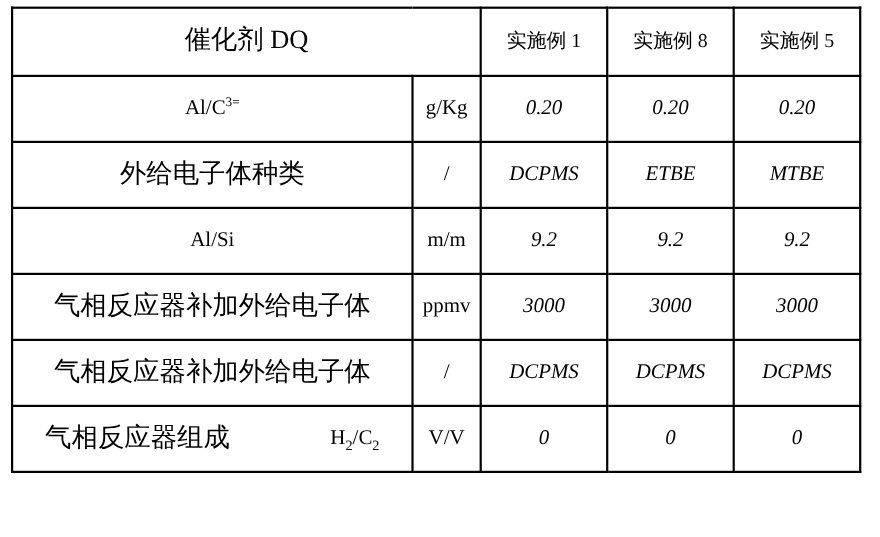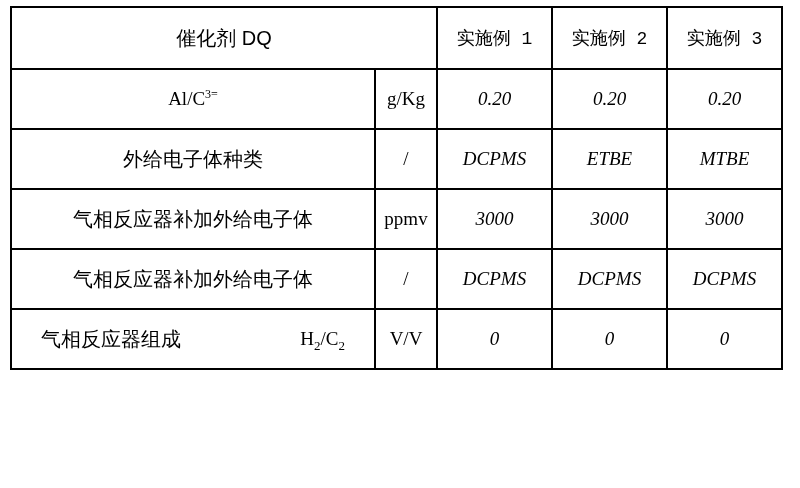--- a/index.html
+++ b/index.html
@@ -77,25 +77,25 @@
     font-size: 12px;
     vertical-align: super;
     line-height: 0;
   }
   .sub {
     font-size: 13px;
     vertical-align: sub;
     line-height: 0;
   }
   .cjk {
-    font-family: Liberation Sans, sans-serif;
-    font-size: 20px;
+    font-family: Liberation Serif, serif;
+    font-size: 24px;
   }
   .cjk-sm {
-    font-family: Liberation Mono, monospace;
+    font-family: Liberation Serif, serif;
     font-size: 18px;
   }
   .serif-inline {
     font-family: "Liberation Serif", serif;
   }
 </style>
 </head>
 <body>
 
 <div class="page">
@@ -109,24 +109,24 @@
     </colgroup>
     <tbody>
       <tr class="row-h">
         <td class="hdr-label" colspan="2">
           <span class="cjk">催化剂 DQ</span>
         </td>
         <td class="hdr-val">
           <span class="cjk-sm">实施例 1</span>
         </td>
         <td class="hdr-val">
-          <span class="cjk-sm">实施例 2</span>
+          <span class="cjk-sm">实施例 8</span>
         </td>
         <td class="hdr-val">
-          <span class="cjk-sm">实施例 3</span>
+          <span class="cjk-sm">实施例 5</span>
         </td>
       </tr>
 
       <tr class="row-b">
         <td class="label-cell">
           <span class="serif-inline">Al/C</span><span class="sup">3=</span>
         </td>
         <td class="unit-cell">g/Kg</td>
         <td class="val-cell">0.20</td>
         <td class="val-cell">0.20</td>
@@ -136,20 +136,29 @@
       <tr class="row-b">
         <td class="label-cell">
           <span class="cjk">外给电子体种类</span>
         </td>
         <td class="unit-cell">/</td>
         <td class="val-cell">DCPMS</td>
         <td class="val-cell">ETBE</td>
         <td class="val-cell">MTBE</td>
       </tr>
 
+      <tr class="row-b">
+        <td class="label-cell">
+          <span class="serif-inline">Al/Si</span>
+        </td>
+        <td class="unit-cell">m/m</td>
+        <td class="val-cell">9.2</td>
+        <td class="val-cell">9.2</td>
+        <td class="val-cell">9.2</td>
+      </tr>
 
       <tr class="row-b">
         <td class="label-cell">
           <span class="cjk">气相反应器补加外给电子体</span>
         </td>
         <td class="unit-cell">ppmv</td>
         <td class="val-cell">3000</td>
         <td class="val-cell">3000</td>
         <td class="val-cell">3000</td>
       </tr>

